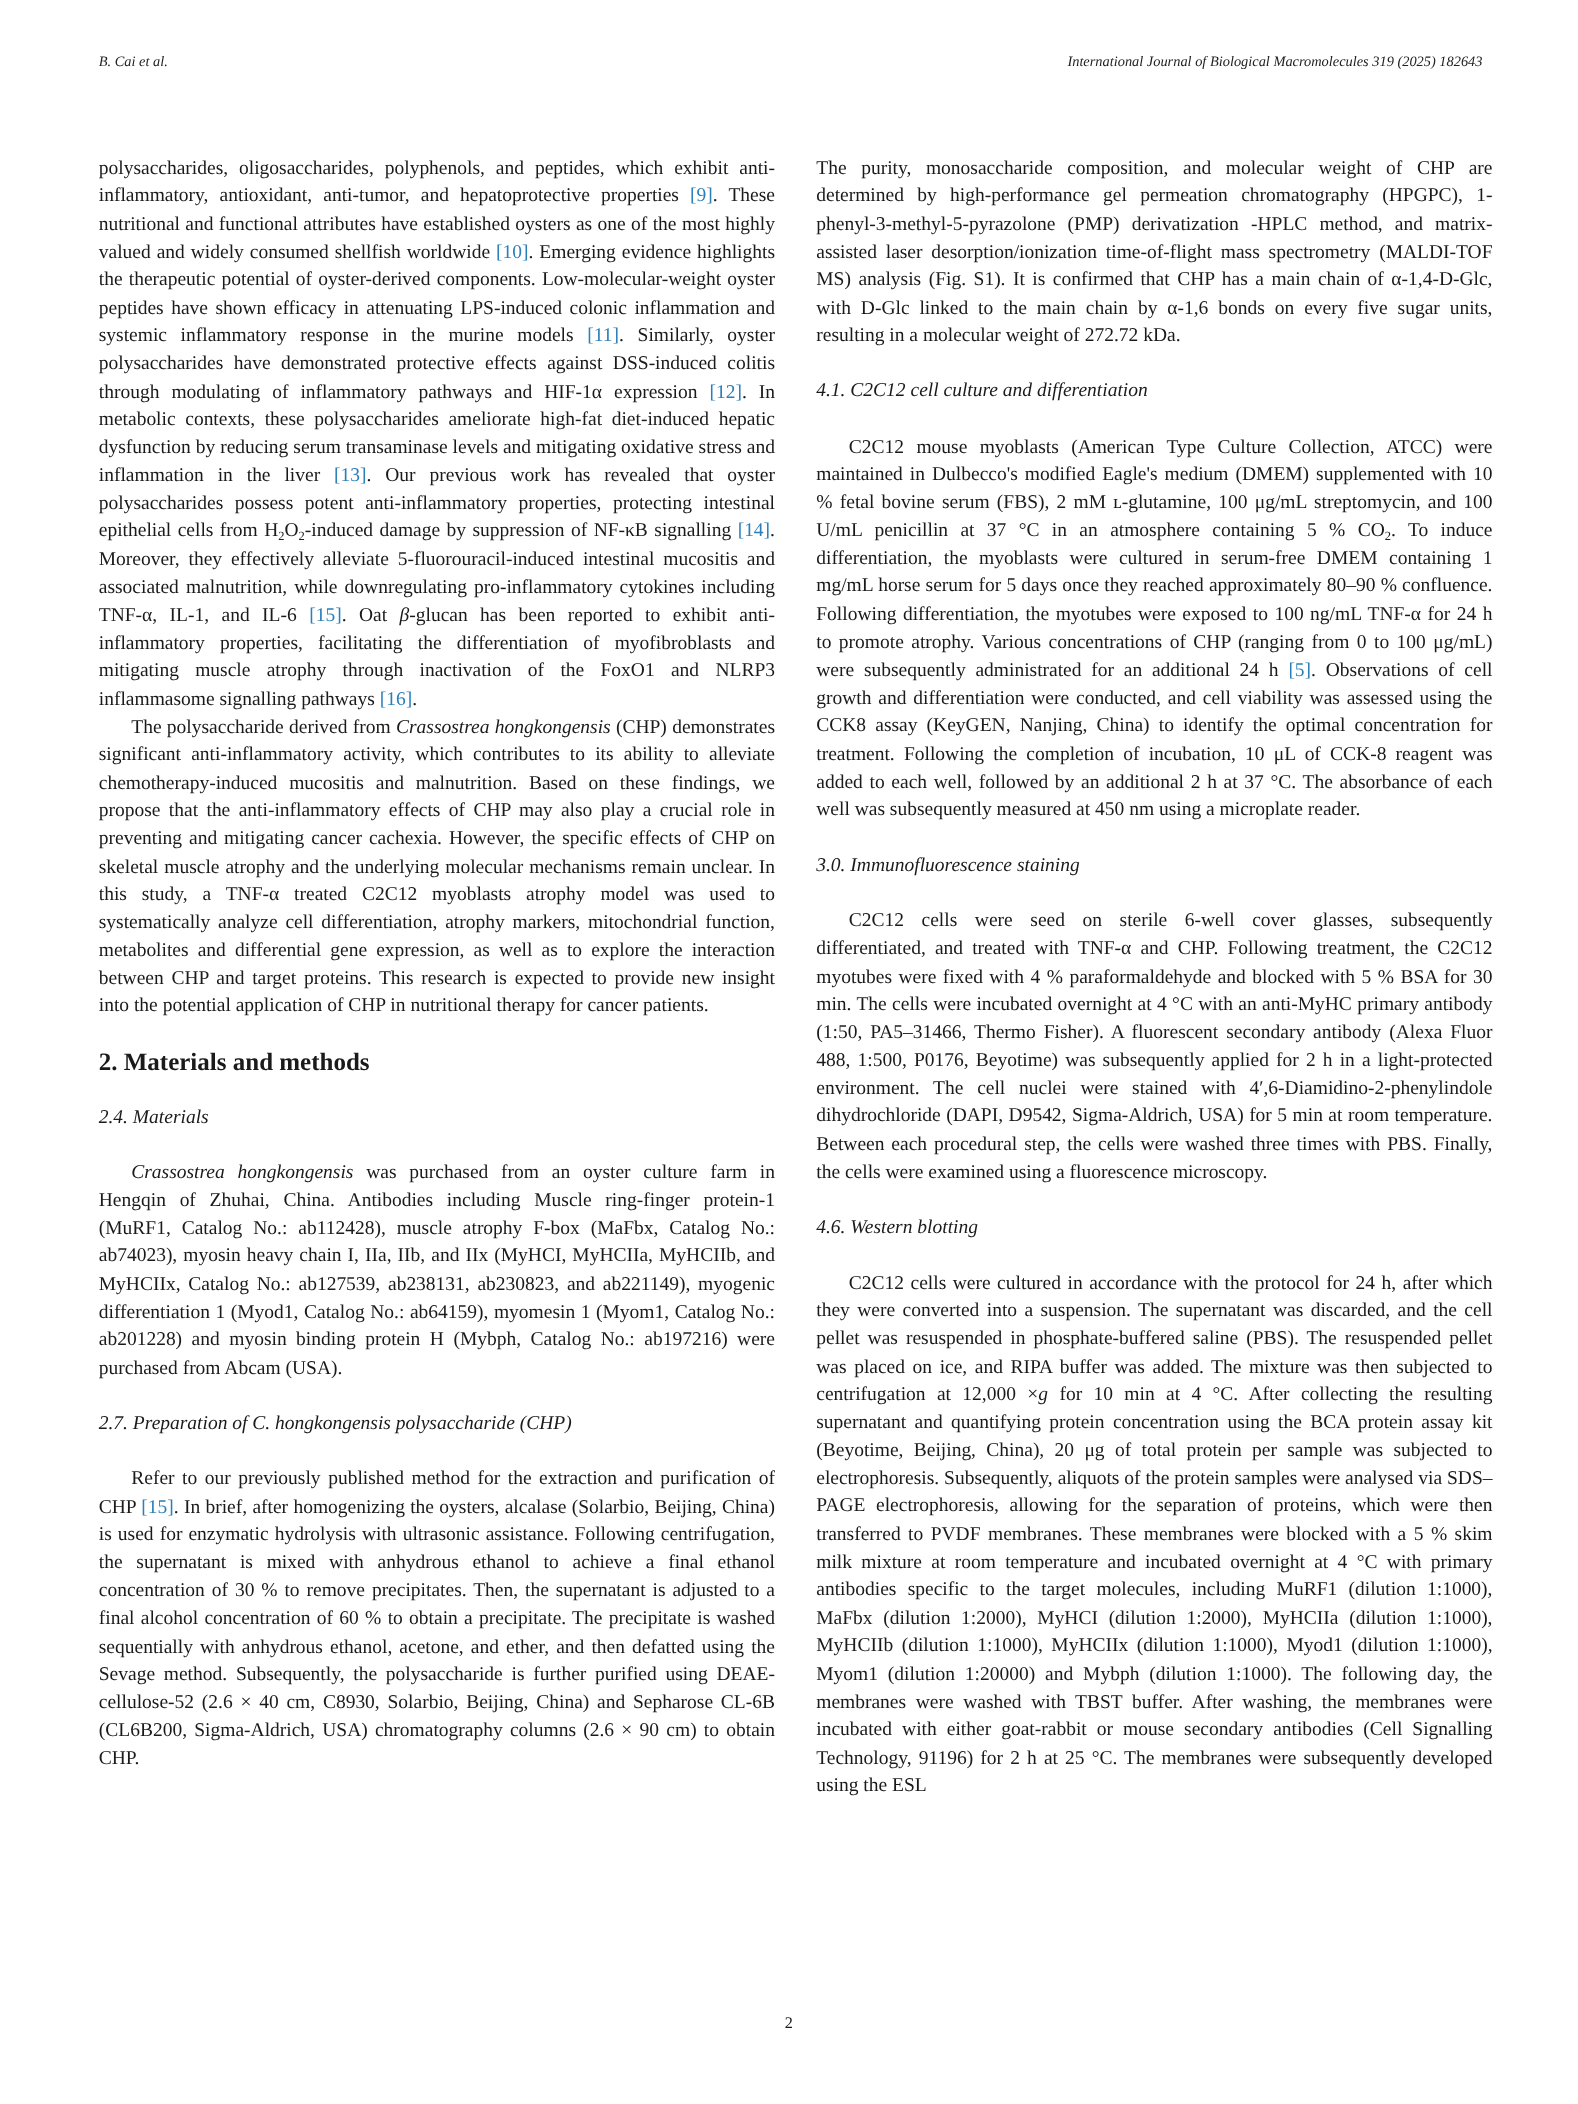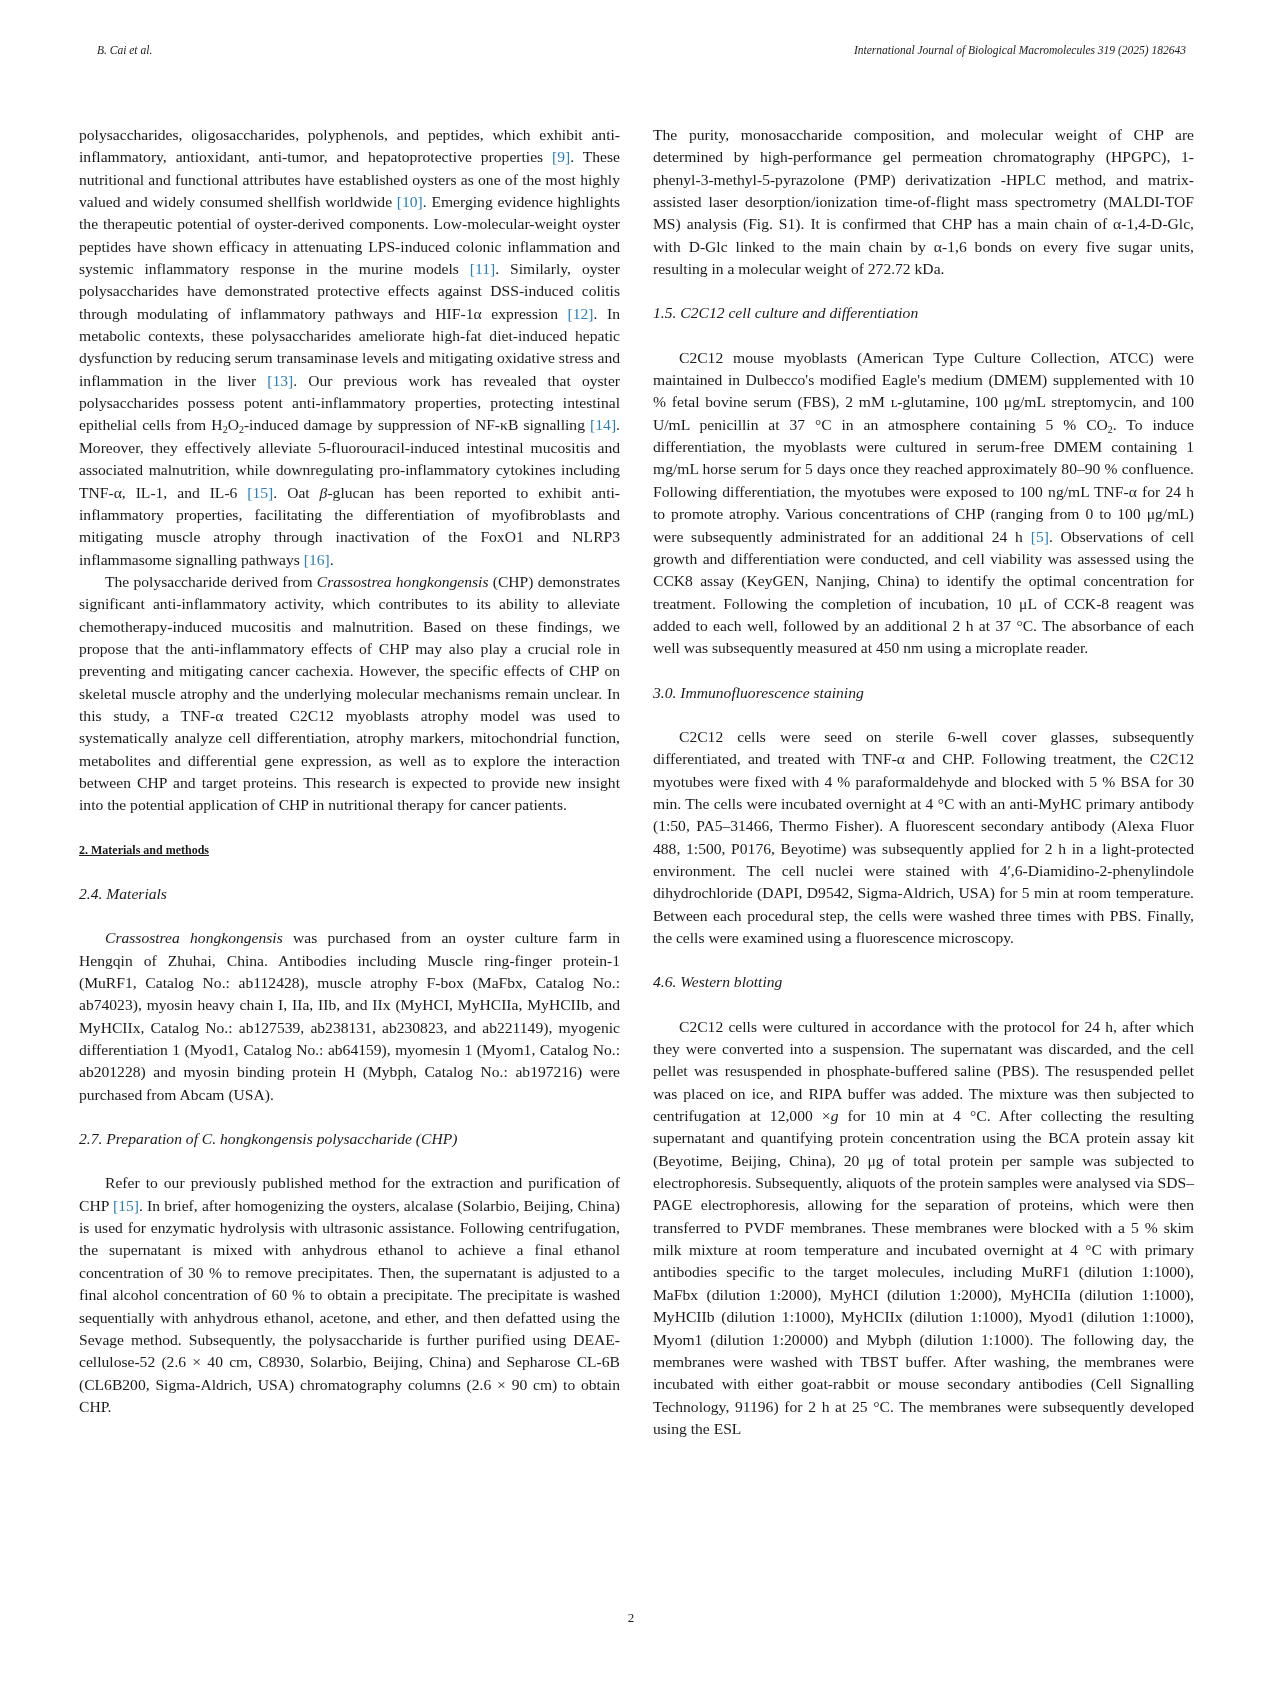--- a/index.html
+++ b/index.html
@@ -1,28 +1,28 @@
 <!DOCTYPE html>
 <html><head>
 <meta charset="utf-8">
 <style>
   html, body { margin: 0; padding: 0; background: #ffffff; }
   body { width: 1262px; height: 1683px; position: relative; overflow: hidden;
          font-family: "Liberation Serif", "DejaVu Serif", serif; color: #1a1a1a; }
   .running-head { position: absolute; top: 44px; font-style: italic; font-size: 11.5px; color: #222; }
-  .rh-left { left: 97px; }
+  .rh-left { left: 79px; }
   .rh-right { right: 76px; }
   .col { position: absolute; top: 124px; width: 541px; font-size: 15.6px; line-height: 22.35px;
          text-align: justify; hyphens: auto; }
   .col-left { left: 79px; }
   .col-right { left: 653px; }
   .col p { margin: 0; }
   .indent { text-indent: 26px; }
   .ref { color: #2a7fb8; }
-  .sec-h { font-weight: bold; font-size: 12px; margin: 22px 0 22px 0 !important; text-decoration: underline; }
+  .sec-h { font-weight: bold; font-size: 20px; margin: 22px 0 22px 0 !important; }
   .sub-h { font-style: italic; font-size: 15.6px; margin: 22px 0 22px 0 !important; }
   .page-num { position: absolute; top: 1610px; left: 0; width: 1262px; text-align: center; font-size: 13px; }
   sub { font-size: 10px; vertical-align: -3px; line-height: 0; }
   i { font-style: italic; }
 </style>
 </head>
 <body>
 
 <div class="running-head rh-left">B. Cai et al.</div>
 <div class="running-head rh-right">International Journal of Biological Macromolecules 319 (2025) 182643</div>
@@ -38,21 +38,21 @@
   <p class="indent"><i>Crassostrea hongkongensis</i><span> was purchased from an oyster culture farm in Hengqin of Zhuhai, China. Antibodies including Muscle ring-finger protein-1 (MuRF1, Catalog No.: ab112428), muscle atrophy F-box (MaFbx, Catalog No.: ab74023), myosin heavy chain I, IIa, IIb, and IIx (MyHCI, MyHCIIa, MyHCIIb, and MyHCIIx, Catalog No.: ab127539, ab238131, ab230823, and ab221149), myogenic differentiation 1 (Myod1, Catalog No.: ab64159), myomesin 1 (Myom1, Catalog No.: ab201228) and myosin binding protein H (Mybph, Catalog No.: ab197216) were purchased from Abcam (USA).</span></p>
 
   <p class="sub-h">2.7.  Preparation of C. hongkongensis polysaccharide (CHP)</p>
 
   <p class="indent"><span>Refer to our previously published method for the extraction and purification of CHP </span><a class="ref">[15]</a><span>. In brief, after homogenizing the oysters, alcalase (Solarbio, Beijing, China) is used for enzymatic hydrolysis with ultrasonic assistance. Following centrifugation, the supernatant is mixed with anhydrous ethanol to achieve a final ethanol concentration of 30 % to remove precipitates. Then, the supernatant is adjusted to a final alcohol concentration of 60 % to obtain a precipitate. The precipitate is washed sequentially with anhydrous ethanol, acetone, and ether, and then defatted using the Sevage method. Subsequently, the polysaccharide is further purified using DEAE-cellulose-52 (2.6 × 40 cm, C8930, Solarbio, Beijing, China) and Sepharose CL-6B (CL6B200, Sigma-Aldrich, USA) chromatography columns (2.6 × 90 cm) to obtain CHP.</span></p>
 </div>
 
 <div class="col col-right">
   <p>The purity, monosaccharide composition, and molecular weight of CHP are determined by high-performance gel permeation chromatography (HPGPC), 1-phenyl-3-methyl-5-pyrazolone (PMP) derivatization -HPLC method, and matrix-assisted laser desorption/ionization time-of-flight mass spectrometry (MALDI-TOF MS) analysis (Fig. S1). It is confirmed that CHP has a main chain of α-1,4-D-Glc, with D-Glc linked to the main chain by α-1,6 bonds on every five sugar units, resulting in a molecular weight of 272.72 kDa.</p>
 
-  <p class="sub-h">1.5.  C2C12 cell culture and differentiation</p>
+  <p class="sub-h">4.1.  C2C12 cell culture and differentiation</p>
 
   <p class="indent"><span>C2C12 mouse myoblasts (American Type Culture Collection, ATCC) were maintained in Dulbecco's modified Eagle's medium (DMEM) supplemented with 10 % fetal bovine serum (FBS), 2 mM ʟ-glutamine, 100 μg/mL streptomycin, and 100 U/mL penicillin at 37 °C in an atmosphere containing 5 % CO</span><sub>2</sub><span>. To induce differentiation, the myoblasts were cultured in serum-free DMEM containing 1 mg/mL horse serum for 5 days once they reached approximately 80–90 % confluence. Following differentiation, the myotubes were exposed to 100 ng/mL TNF-α for 24 h to promote atrophy. Various concentrations of CHP (ranging from 0 to 100 μg/mL) were subsequently administrated for an additional 24 h </span><a class="ref">[5]</a><span>. Observations of cell growth and differentiation were conducted, and cell viability was assessed using the CCK8 assay (KeyGEN, Nanjing, China) to identify the optimal concentration for treatment. Following the completion of incubation, 10 μL of CCK-8 reagent was added to each well, followed by an additional 2 h at 37 °C. The absorbance of each well was subsequently measured at 450 nm using a microplate reader.</span></p>
 
   <p class="sub-h">3.0.  Immunofluorescence staining</p>
 
   <p class="indent">C2C12 cells were seed on sterile 6-well cover glasses, subsequently differentiated, and treated with TNF-α and CHP. Following treatment, the C2C12 myotubes were fixed with 4 % paraformaldehyde and blocked with 5 % BSA for 30 min. The cells were incubated overnight at 4 °C with an anti-MyHC primary antibody (1:50, PA5–31466, Thermo Fisher). A fluorescent secondary antibody (Alexa Fluor 488, 1:500, P0176, Beyotime) was subsequently applied for 2 h in a light-protected environment. The cell nuclei were stained with 4′,6-Diamidino-2-phenylindole dihydrochloride (DAPI, D9542, Sigma-Aldrich, USA) for 5 min at room temperature. Between each procedural step, the cells were washed three times with PBS. Finally, the cells were examined using a fluorescence microscopy.</p>
 
   <p class="sub-h">4.6.  Western blotting</p>
 
   <p class="indent"><span>C2C12 cells were cultured in accordance with the protocol for 24 h, after which they were converted into a suspension. The supernatant was discarded, and the cell pellet was resuspended in phosphate-buffered saline (PBS). The resuspended pellet was placed on ice, and RIPA buffer was added. The mixture was then subjected to centrifugation at 12,000 ×</span><i>g</i><span> for 10 min at 4 °C. After collecting the resulting supernatant and quantifying protein concentration using the BCA protein assay kit (Beyotime, Beijing, China), 20 μg of total protein per sample was subjected to electrophoresis. Subsequently, aliquots of the protein samples were analysed via SDS–PAGE electrophoresis, allowing for the separation of proteins, which were then transferred to PVDF membranes. These membranes were blocked with a 5 % skim milk mixture at room temperature and incubated overnight at 4 °C with primary antibodies specific to the target molecules, including MuRF1 (dilution 1:1000), MaFbx (dilution 1:2000), MyHCI (dilution 1:2000), MyHCIIa (dilution 1:1000), MyHCIIb (dilution 1:1000), MyHCIIx (dilution 1:1000), Myod1 (dilution 1:1000), Myom1 (dilution 1:20000) and Mybph (dilution 1:1000). The following day, the membranes were washed with TBST buffer. After washing, the membranes were incubated with either goat-rabbit or mouse secondary antibodies (Cell Signalling Technology, 91196) for 2 h at 25 °C. The membranes were subsequently developed using the ESL</span></p>

